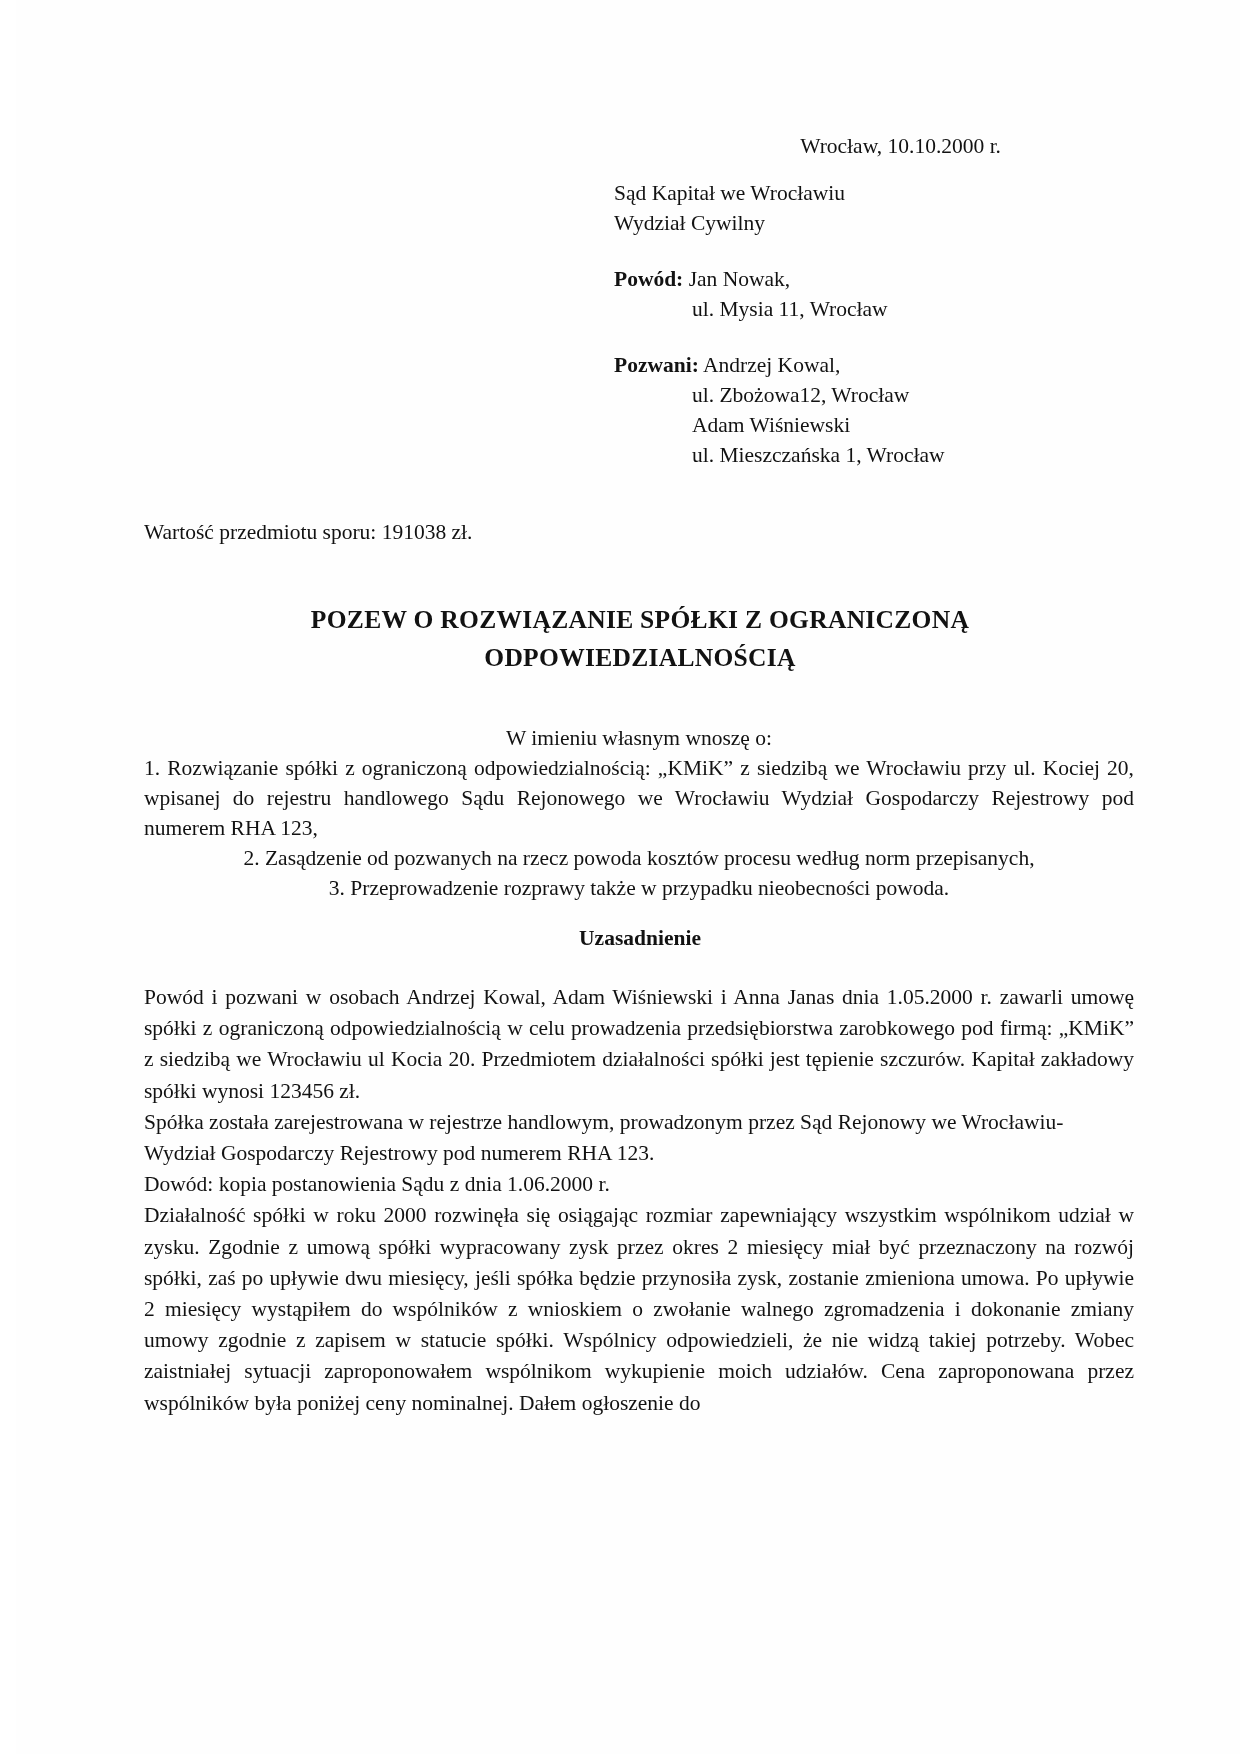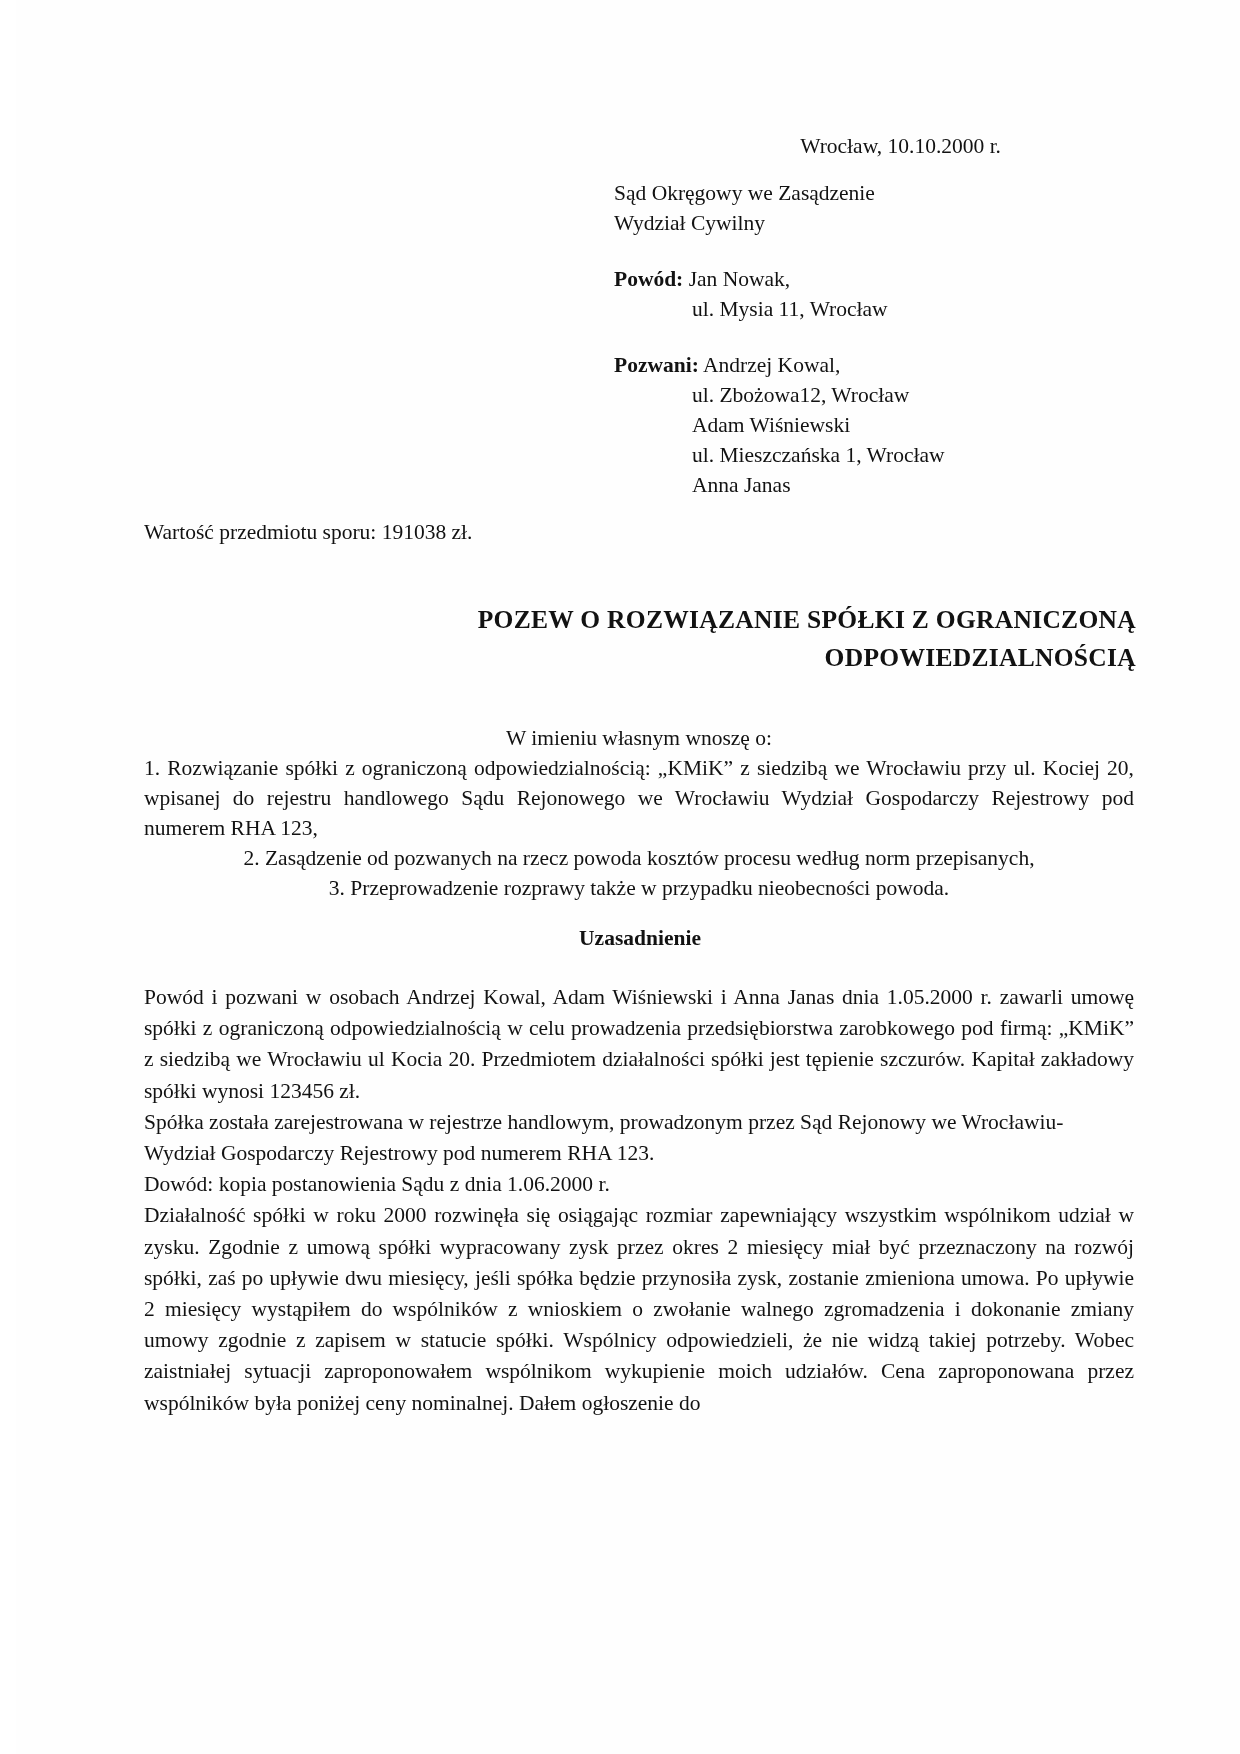--- a/index.html
+++ b/index.html
@@ -63,21 +63,21 @@
     font-size: 21.5px;
     line-height: 30px;
   }
 
   
   .doc-title {
     position: absolute;
     top: 601px;
     left: 128px;
     right: 120px;
-    text-align: right;
+    text-align: center;
     font-size: 25.5px;
     line-height: 38px;
     font-weight: bold;
     letter-spacing: 0.3px;
   }
 
   
   .requests {
     position: absolute;
     top: 723px;
@@ -116,40 +116,39 @@
   .just-body .plain { text-align: left; }
 </style>
 </head>
 <body>
 
 <div class="page">
 
   <div class="date-line">Wrocław, 10.10.2000 r.</div>
 
   <div class="addr-block">
-    <div class="row">Sąd Okręgowy we Zasądzenie</div>
+    <div class="row">Sąd Kapitał we Wrocławiu</div>
     <div class="row">Wydział Cywilny</div>
 
     <div class="party">
       <div class="row">
         <span class="party-label">Powód:</span>
         <span>Jan Nowak,</span>
       </div>
       <div class="row indent">ul. Mysia 11, Wrocław</div>
     </div>
 
     <div class="party">
       <div class="row">
         <span class="party-label">Pozwani:</span>
         <span>Andrzej Kowal,</span>
       </div>
       <div class="row indent">ul. Zbożowa12, Wrocław</div>
       <div class="row indent">Adam Wiśniewski</div>
       <div class="row indent">ul. Mieszczańska 1, Wrocław</div>
-      <div class="row indent">Anna Janas</div>
     </div>
   </div>
 
   <div class="claim-value">Wartość przedmiotu sporu: 191038 zł.</div>
 
   <div class="doc-title">
     <div>POZEW O ROZWIĄZANIE SPÓŁKI Z OGRANICZONĄ</div>
     <div>ODPOWIEDZIALNOŚCIĄ</div>
   </div>
 

